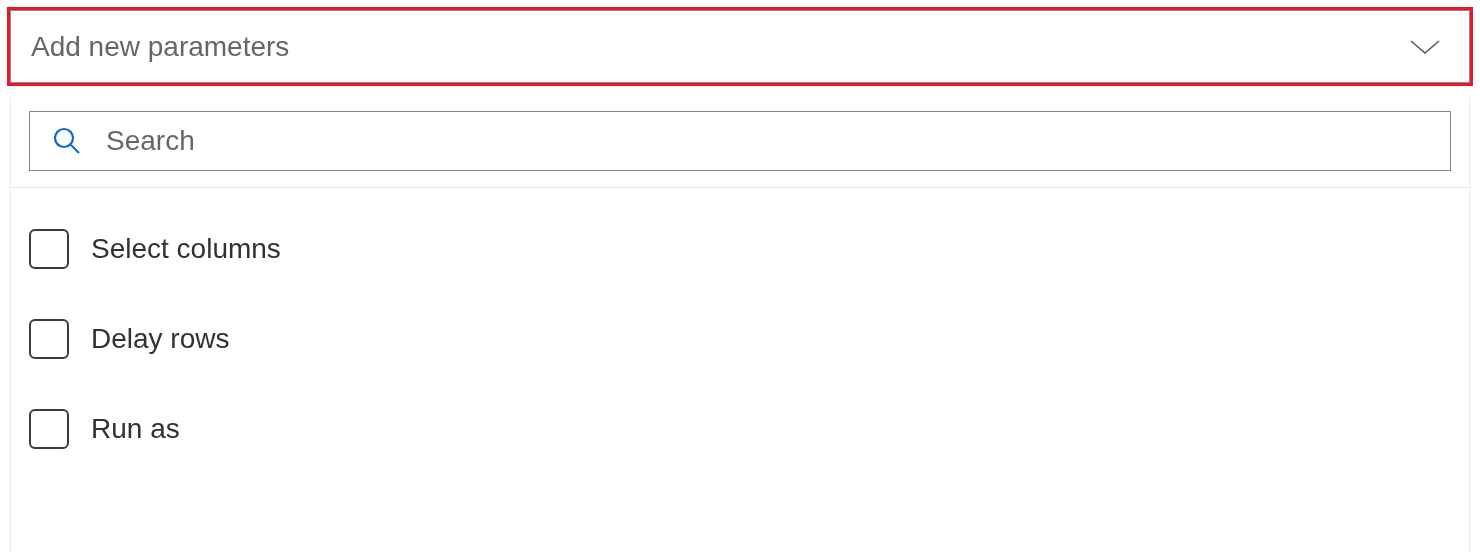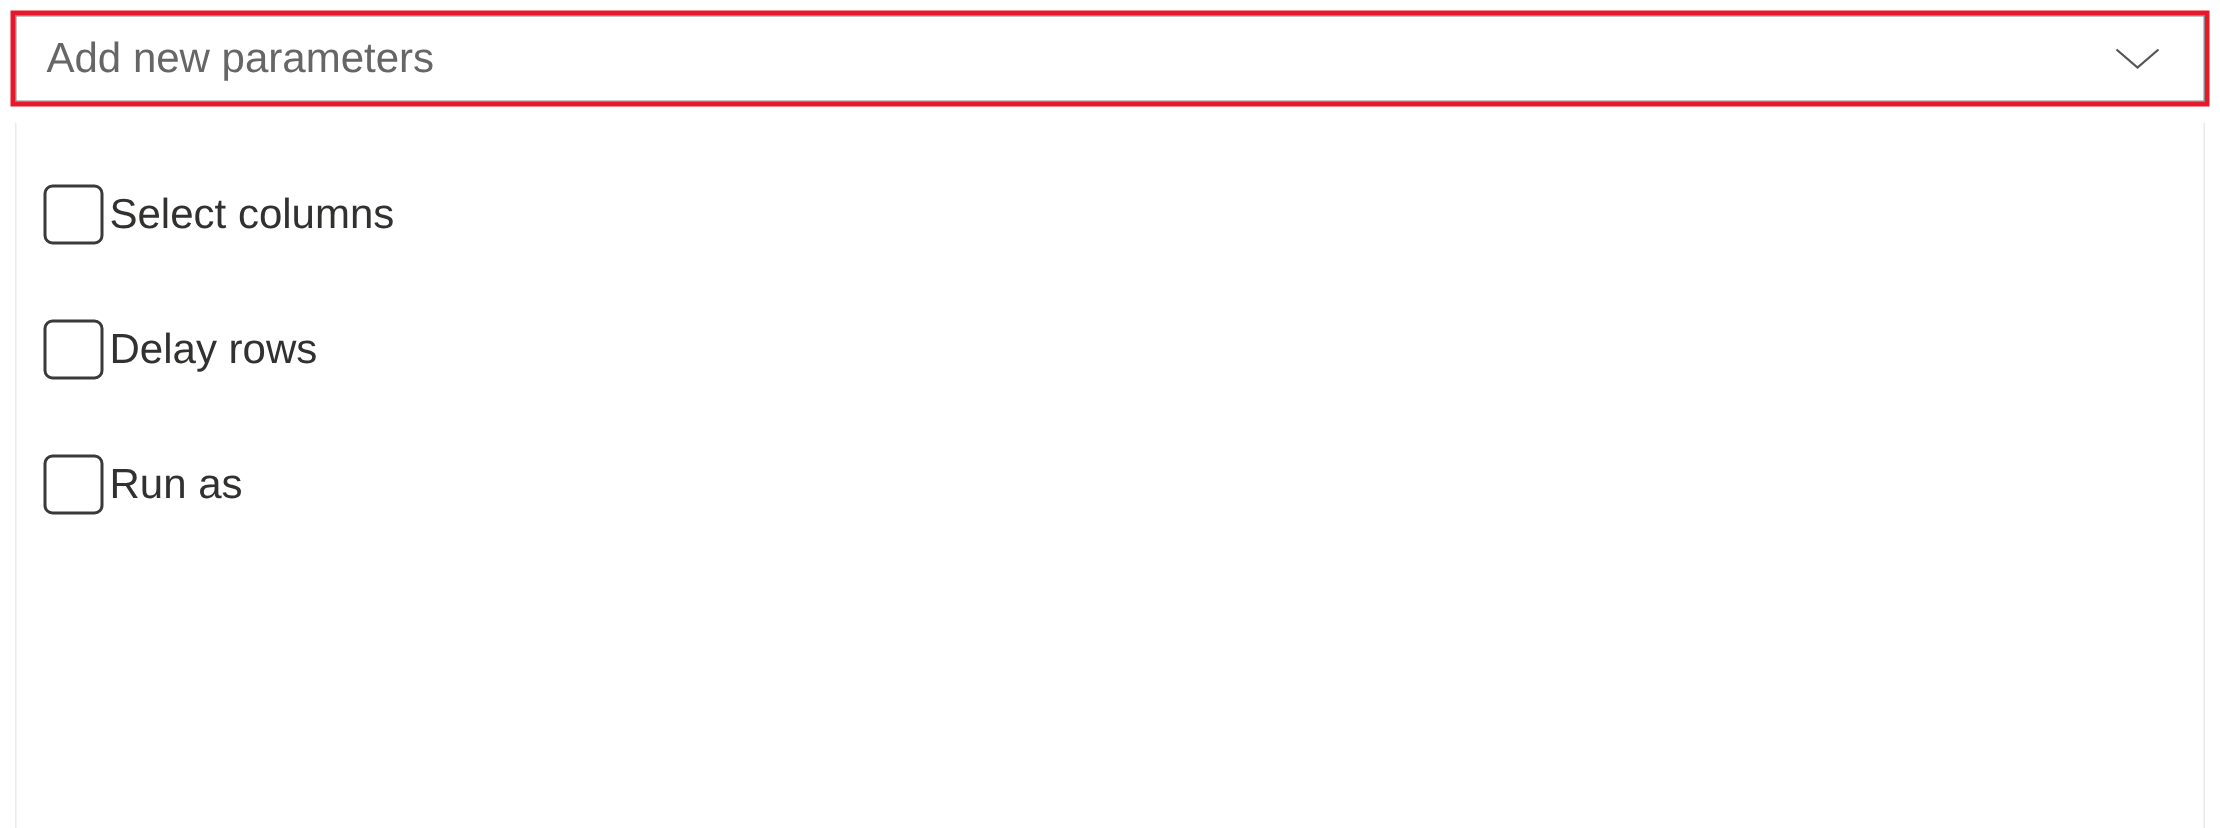--- a/index.html
+++ b/index.html
@@ -12,21 +12,21 @@
       background: #ffffff;
       width: 1480px;
       height: 552px;
       overflow: hidden;
     }
     .dropdown-header {
       position: relative;
       margin: 10px 10px 0 10px;
       border: 1px solid #888;
       outline: 3px solid #e8172b;
-      height: 58px;
+      height: 73px;
       display: flex;
       align-items: center;
       padding: 0 20px;
       cursor: pointer;
       background: #fff;
     }
     .dropdown-header-text {
       font-size: 28px;
       color: #666;
       font-weight: 400;
@@ -79,21 +79,21 @@
     .search-input::placeholder {
       color: #666;
       opacity: 1;
     }
     .options {
       padding: 16px 18px 0 18px;
     }
     .option {
       display: flex;
       align-items: center;
-      gap: 4px;
+      gap: 22px;
       height: 90px;
       cursor: pointer;
     }
     .checkbox {
       width: 40px;
       height: 40px;
       border: 2px solid #3b3a39;
       border-radius: 6px;
       background: #fff;
       flex-shrink: 0;
@@ -110,20 +110,31 @@
 <div class="dropdown-header">
   <span class="dropdown-header-text">Add new parameters</span>
   <span class="chevron">
     <svg viewBox="0 0 32 18" fill="none" stroke="#555" stroke-width="1.5">
       <path d="M2 3 L16 15 L30 3"></path>
     </svg>
   </span>
 </div>
 
 <div class="panel">
+  <div class="search-wrap">
+    <div class="search-box">
+      <span class="search-icon">
+        <svg viewBox="0 0 30 30" fill="none" stroke="#0a6cce" stroke-width="2.2">
+          <circle cx="12" cy="12" r="9"></circle>
+          <line x1="19" y1="19" x2="27" y2="27"></line>
+        </svg>
+      </span>
+      <input class="search-input" type="text" placeholder="Search" style="">
+    </div>
+  </div>
 
   <div class="options">
     <div class="option">
       <span class="checkbox"></span>
       <span class="option-label">Select columns</span>
     </div>
     <div class="option">
       <span class="checkbox"></span>
       <span class="option-label">Delay rows</span>
     </div>

